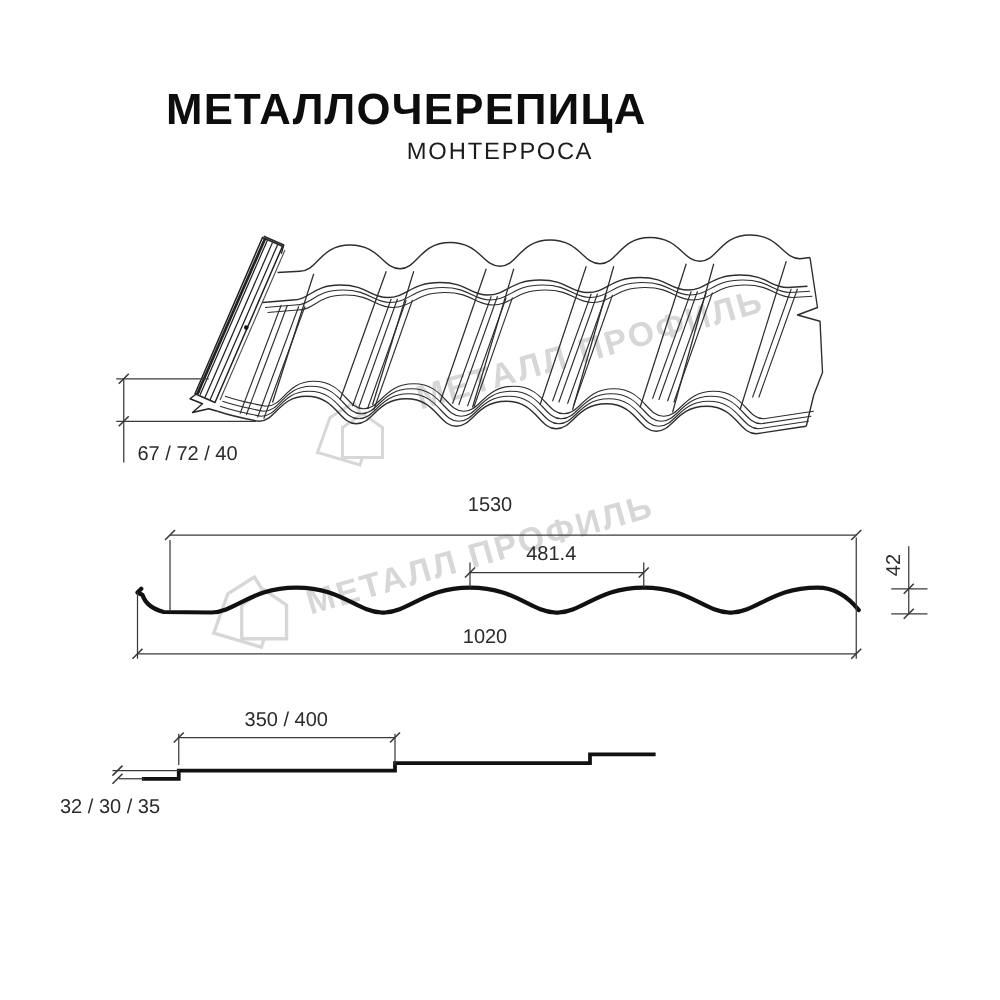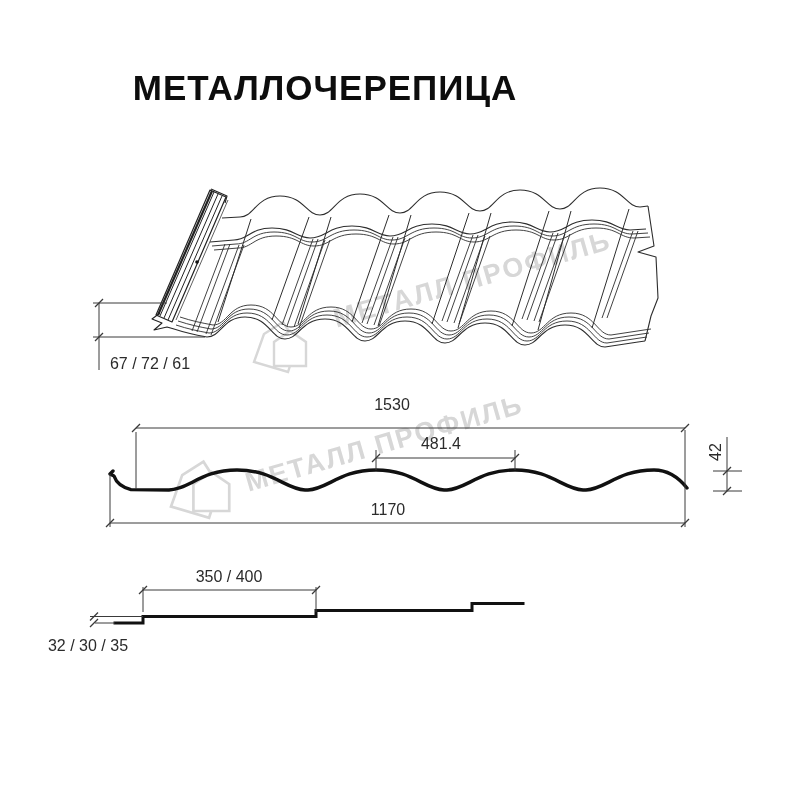--- a/index.html
+++ b/index.html
@@ -157,24 +157,25 @@
           <path d="M 723 495 L 731 487"></path>
         <path d="M 139 594 L 147 586"></path>
           <path d="M 312 594 L 320 586"></path>
         <path d="M 90 620.5 L 98 612.5"></path>
           <path d="M 90 627 L 98 619"></path>
       </g>
     </g>
   </svg>
 
   <div class="abs title lvl3">МЕТАЛЛОЧЕРЕПИЦА</div>
+  <div class="abs subtitle lvl3">МОНТЕРРОСА</div>
 
-  <div class="abs dim lvl3" style="left:90px;top:355px;width:120px;">67 / 72 / 61</div>
+  <div class="abs dim lvl3" style="left:90px;top:355px;width:120px;">67 / 72 / 40</div>
 
   <div class="abs dim lvl3" style="left:342px;top:396px;width:100px;">1530</div>
   <div class="abs dim lvl3" style="left:391px;top:435px;width:100px;">481.4</div>
   <div class="abs dim rot90 lvl3" style="left:696px;top:443px;width:40px;height:18px;line-height:18px;">42</div>
-  <div class="abs dim lvl3" style="left:338px;top:501px;width:100px;">1170</div>
+  <div class="abs dim lvl3" style="left:338px;top:501px;width:100px;">1020</div>
 
   <div class="abs dim lvl3" style="left:179px;top:568px;width:100px;">350 / 400</div>
   <div class="abs dim lvl3" style="left:38px;top:637px;width:100px;">32 / 30 / 35</div>
 
 </div>
 
 </body></html>

